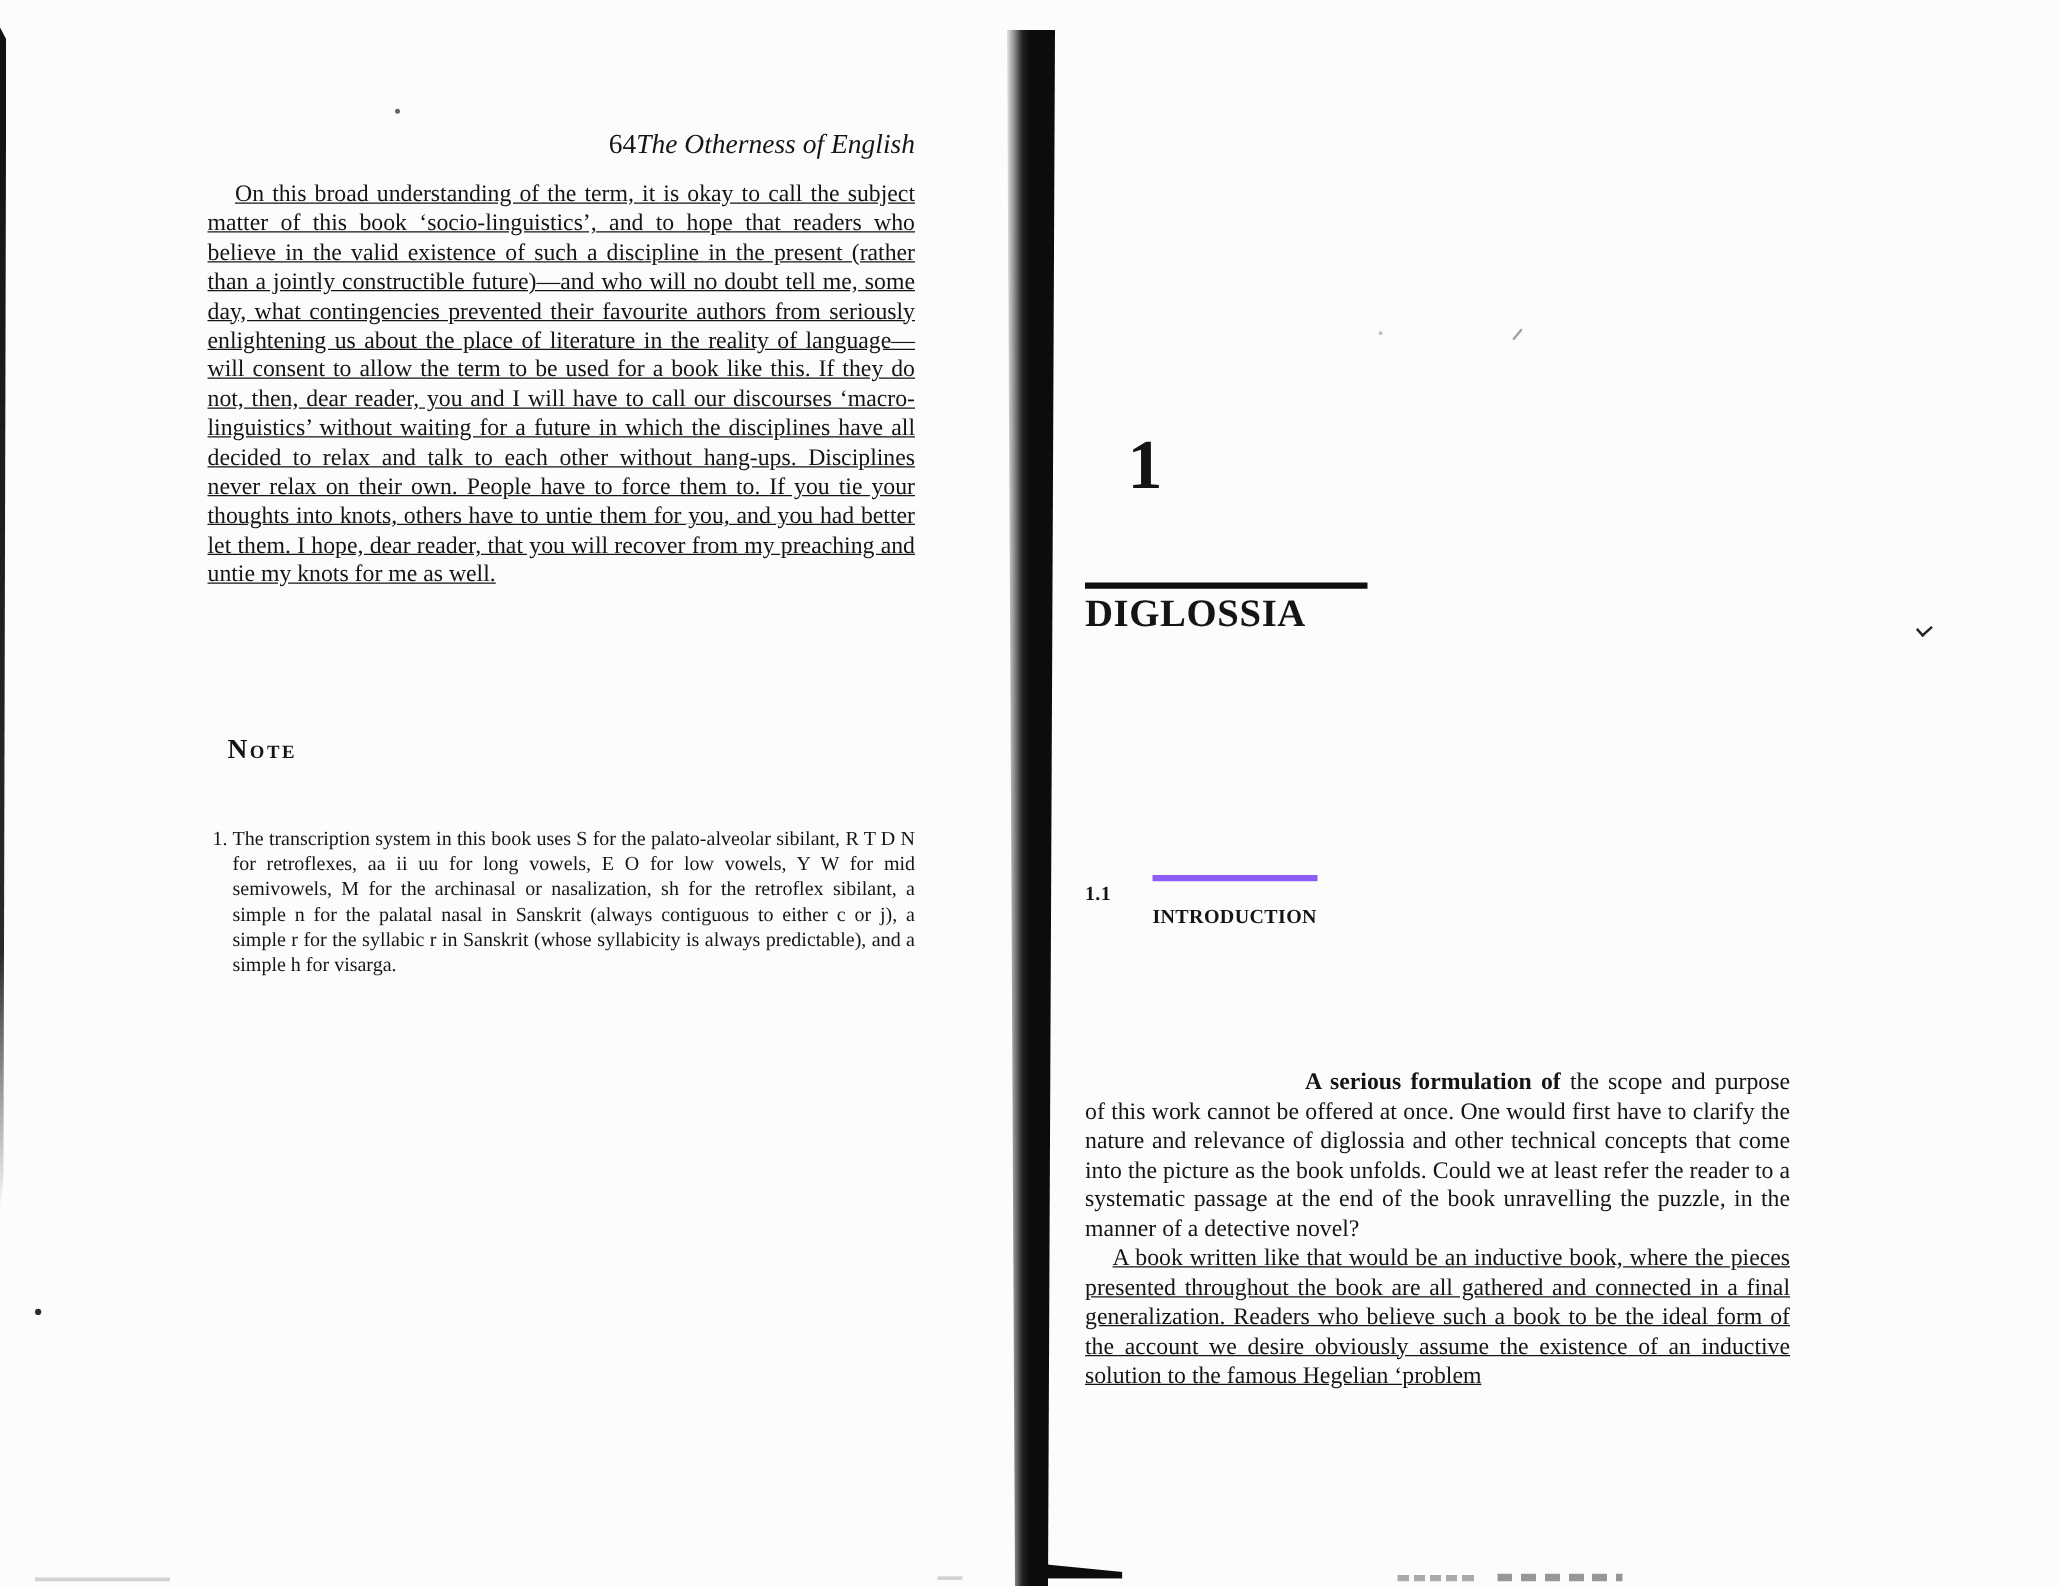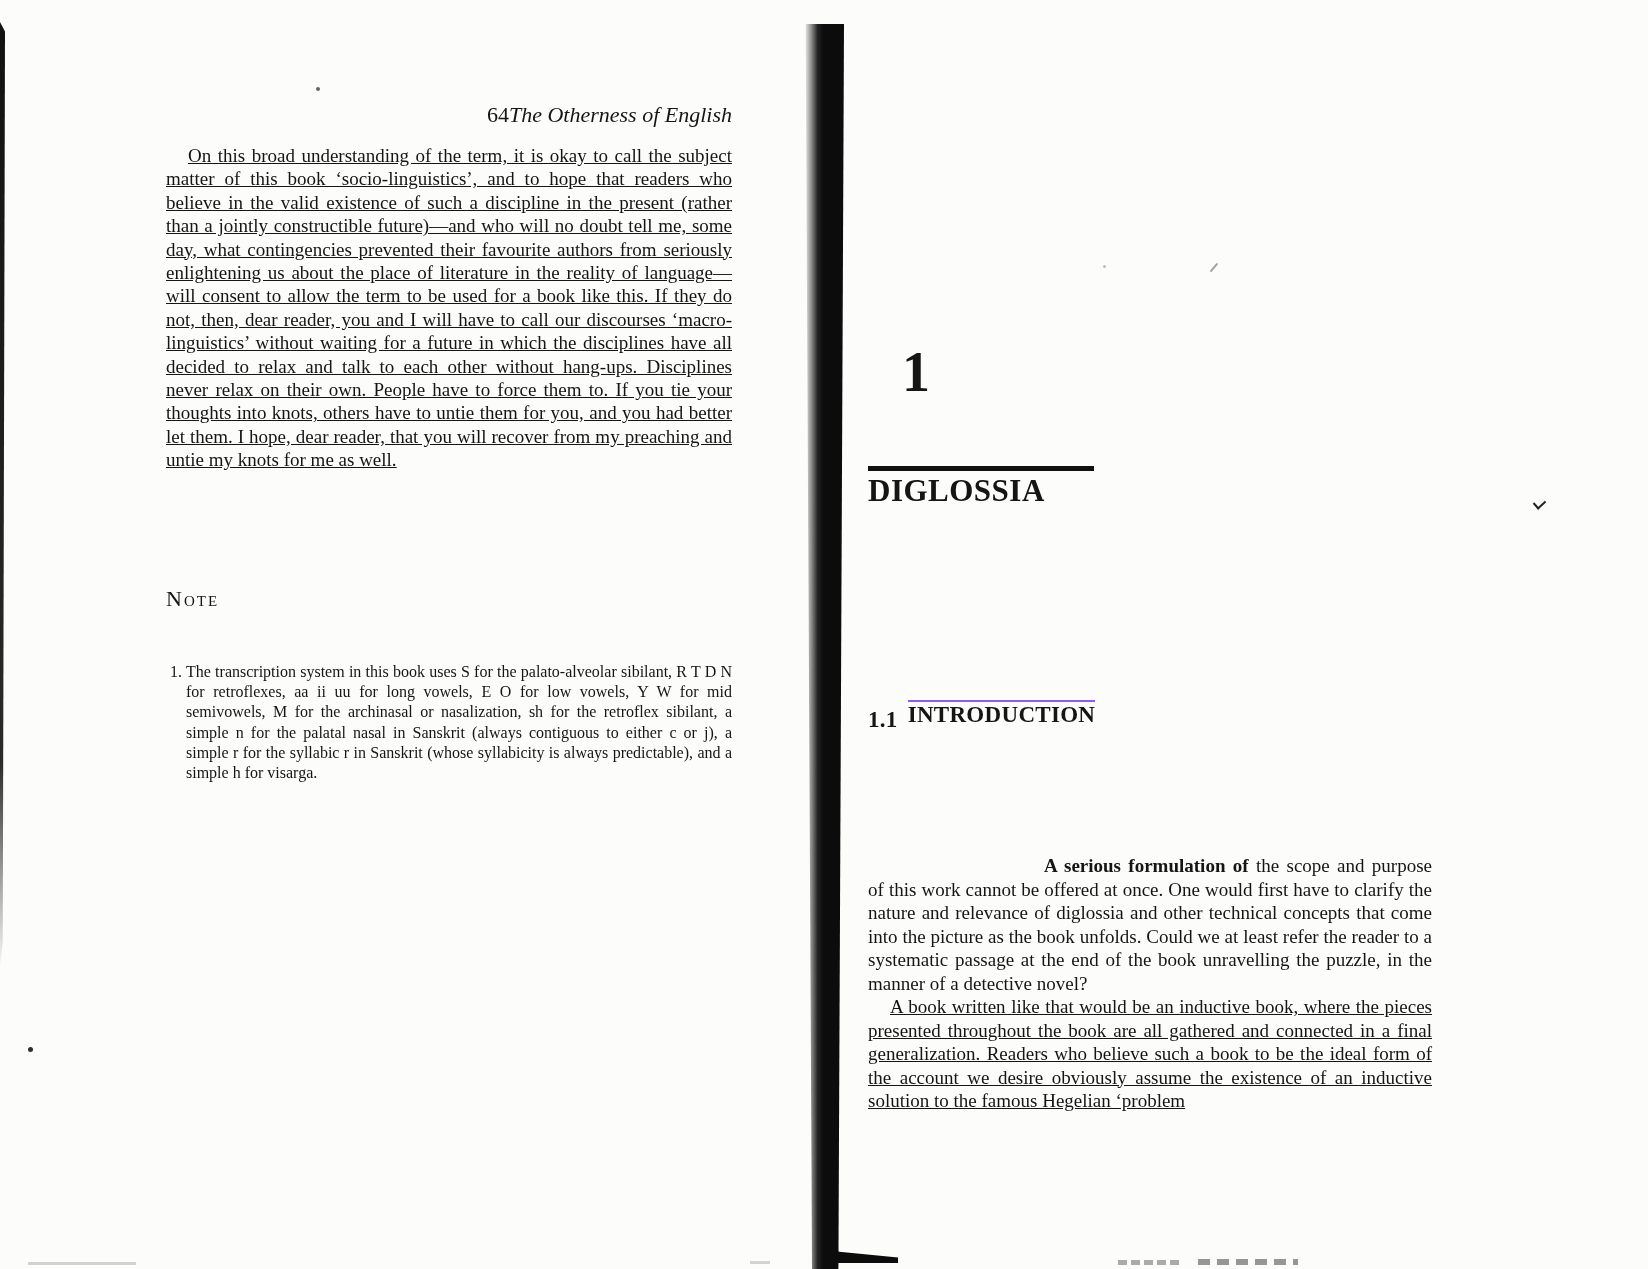--- a/index.html
+++ b/index.html
@@ -63,22 +63,22 @@
     font-size: 22px;
   }
   .running-title { font-style: italic; }
   .lp-body {
     position: absolute; left: 0; top: 44px; width: 566px;
     font-size: 19px; line-height: 23.4px; text-align: justify;
   }
   p { margin: 0; }
   .para-indent { text-indent: 22px; text-decoration: underline; }
   .lp-note {
-    position: absolute; left: 0; top: 486px;
-    font-variant: small-caps; font-weight: normal;
+    position: absolute; left: 16px; top: 486px;
+    font-variant: small-caps; font-weight: bold;
     font-size: 22px; letter-spacing: 2px;
   }
   .lp-footnote {
     position: absolute; left: 0; top: 562px; width: 566px;
     font-size: 16px; line-height: 20.2px; text-align: justify;
   }
   .fn-item { position: relative; padding-left: 20px; }
   .fn-marker { position: absolute; left: 4px; top: 0; }
   .fn-para2 { text-indent: 15px; }
 
@@ -89,24 +89,24 @@
     font-size: 56px; font-weight: bold; line-height: 1;
   }
   .chapter-title-block { position: absolute; left: 0; top: 466px; }
   .chapter-rule { width: 226px; height: 5px; background: #101010; }
   .chapter-title {
     font-size: 31px; font-weight: bold; letter-spacing: 0.5px; margin-top: 2px;
   }
   .section-heading {
     position: absolute; left: 0; top: 700px;
     display: flex; align-items: flex-start;
-    font-size: 23px; font-weight: bold; letter-spacing: 0.3px;
+    font-size: 16px; font-weight: bold; letter-spacing: 0.3px; gap: 23px;
   }
   .section-number { padding-top: 7px; margin-right: 10px; }
-  .section-title { border-top: 2px solid #8b5cf6; padding-top: 0; }
+  .section-title { border-top: 5px solid #8b5cf6; padding-top: 20px; }
   .rp-body {
     position: absolute; left: 0; top: 854px; width: 564px;
     font-size: 19px; line-height: 23.5px; text-align: justify;
   }
   .deep-indent { text-indent: 176px; }
   .bold { font-weight: bold; }
 </style>
 </head>
 <body>
 

